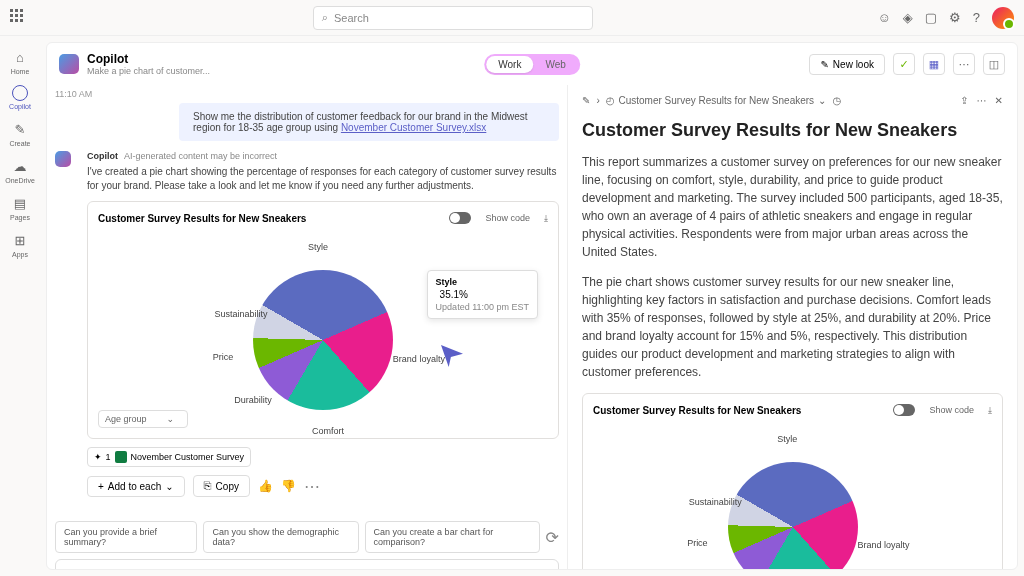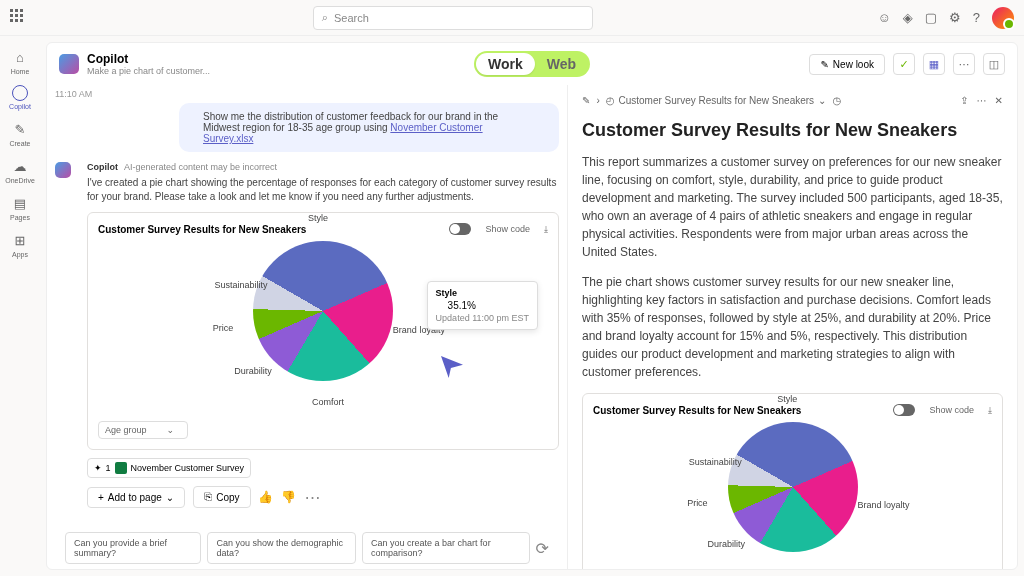--- a/index.html
+++ b/index.html
@@ -20,60 +20,60 @@
 .rail-item.active { color: #4b53bc; }
 .rail-ico { width: 18px; height: 18px; display:flex; align-items:center; justify-content:center; font-size: 13px; }
 .rail-ico.ring { border: 1.5px solid currentColor; border-radius: 50%; width:16px; height:16px; }
 
 .main { flex: 1; display: flex; flex-direction: column; background: #fff; margin: 6px; border-radius: 6px; border:1px solid #eee; overflow: hidden; }
 .main-hdr { height: 42px; display: flex; align-items: center; padding: 0 12px; }
 .copilot-ico { width: 20px; height: 20px; background: linear-gradient(135deg,#4b9ce3,#b94da5); border-radius: 5px; margin-right: 8px; }
 .hdr-txt { display:flex; flex-direction:column; }
 .hdr-title { font-size: 12px; font-weight: 600; }
 .hdr-sub { font-size: 9px; color: #888; }
-.pill-group { position: absolute; left: 50%; transform: translateX(-50%); background: #bef264; border-radius: 14px; padding: 2px; display: flex; font-size: 14px; font-weight: bold; }
+.pill-group { position: absolute; left: 50%; transform: translateX(-50%); background: #f0abfc; border-radius: 14px; padding: 2px; display: flex; font-size: 10px; }
 .pill { padding: 3px 12px; border-radius: 12px; cursor: pointer; color: #666; }
 .pill.active { background: #fff; color: #333; box-shadow: 0 1px 2px rgba(0,0,0,0.1); }
 .hdr-right { margin-left: auto; display: flex; gap: 8px; align-items: center; }
 .btn { border: 1px solid #ddd; border-radius: 4px; padding: 4px 10px; font-size: 10px; background: #fff; cursor: pointer; display:flex; align-items:center; gap:4px; }
 .icon-btn { width: 22px; height: 22px; border: 1px solid #ddd; border-radius: 4px; display:flex; align-items:center; justify-content:center; font-size:11px; cursor:pointer; color:#666; }
 
 .split { flex: 1; display: flex; overflow: hidden; }
 .chat-col { flex: 1; display: flex; flex-direction: column; padding: 0 8px; overflow-y: auto; }
 .ts { font-size: 9px; color: #999; margin: 4px 0; }
-.user-msg { background: #eef2ff; border-radius: 10px; padding: 8px 24px; font-size: 10px; color: #444; margin-left: auto; max-width: 380px; margin-bottom: 10px; }
+.user-msg { background: #eef2ff; border-radius: 4px; padding: 8px 14px; font-size: 10px; color: #444; margin-left: auto; max-width: 380px; margin-bottom: 10px; }
 .user-msg a { color: #5b5fc7; text-decoration: underline; }
 .asst { display: flex; gap: 8px; margin-bottom: 8px; }
 .asst-body { flex: 1; }
 .asst-hdr { display: flex; align-items: center; gap: 6px; font-size: 9px; color: #888; margin-bottom: 4px; }
 .asst-hdr b { color: #333; font-weight: 600; }
 .asst-txt { font-size: 10px; color: #444; line-height: 1.4; margin-bottom: 8px; }
 
 .chart-card { border: 1px solid #e1dfdd; border-radius: 6px; padding: 10px; background: #fff; }
 .chart-hdr { display: flex; align-items: center; justify-content: space-between; margin-bottom: 6px; }
 .chart-title { font-size: 10px; font-weight: 600; }
 .chart-ctrls { display: flex; align-items: center; gap: 14px; font-size: 9px; color: #666; }
 .toggle { width: 22px; height: 12px; background: #666; border-radius: 6px; position: relative; cursor: pointer; }
 .toggle::after { content:''; position:absolute; left:1px; top:1px; width:10px; height:10px; background:#fff; border-radius:50%; }
-.chart-body { position: relative; height: 180px; display:flex; align-items:flex-start; justify-content:center; }
+.chart-body { position: relative; height: 180px; display:flex; align-items:flex-end; justify-content:center; }
 .chart-body.sm { height: 170px; }
 .pie-wrap { position: relative; }
 .pie { border-radius: 50%; }
 .label { position: absolute; font-size: 9px; color: #444; white-space: nowrap; }
 .tooltip { position: absolute; background: #fff; border: 1px solid #ddd; border-radius: 4px; padding: 6px 8px; font-size: 9px; box-shadow: 0 2px 6px rgba(0,0,0,0.1); }
-.tooltip .val { font-size: 10px; margin: 2px 12px; }
+.tooltip .val { font-size: 10px; margin: 2px 4px; }
 .cursor { position: absolute; width: 22px; height: 22px; background: #5b5fc7; clip-path: polygon(0 0, 100% 40%, 45% 55%, 35% 100%); }
 .select { border: 1px solid #ddd; border-radius: 4px; padding: 3px 6px; font-size: 9px; color: #666; display:flex; align-items:center; gap:20px; cursor:pointer; background:#fff; }
 
 .ref-bar { display: flex; align-items: center; gap: 6px; margin: 8px 0; }
 .ref-chip { border: 1px solid #ddd; border-radius: 4px; padding: 3px 6px; font-size: 9px; display:flex; align-items:center; gap:4px; background:#fff; }
 .xl-ico { width: 12px; height: 12px; background: #107c41; border-radius: 2px; }
 .action-row { display: flex; align-items: center; gap: 8px; margin-bottom: 10px; }
 
-.suggest-row { display: flex; gap: 6px; margin: 6px 10px; align-items: center; }
+.suggest-row { display: flex; gap: 6px; margin: 6px 0; align-items: center; }
 .suggest { border: 1px solid #ddd; border-radius: 4px; padding: 5px 8px; font-size: 9px; color: #555; cursor: pointer; background:#fff; }
 .input-box { border: 1px solid #ddd; border-radius: 6px; padding: 8px 10px; margin-bottom: 10px; }
 
 .doc-col { width: 450px; border-left: 1px solid #eee; display: flex; flex-direction: column; padding: 10px 14px; overflow-y: auto; }
 .doc-hdr { display: flex; align-items: center; gap: 6px; font-size: 10px; color: #666; margin-bottom: 14px; }
 .doc-hdr .crumb { display:flex; align-items:center; gap:4px; }
 .doc-hdr-right { margin-left: auto; display: flex; gap: 8px; }
 .doc-h1 { font-size: 18px; font-weight: 700; color: #222; margin-bottom: 12px; }
 .doc-p { font-size: 12px; color: #444; line-height: 1.5; margin-bottom: 12px; }
 </style>
@@ -211,21 +211,21 @@
               <div class="ref-chip">
                 <span>✦</span>
                 <span>1</span>
                 <div class="xl-ico"></div>
                 <span>November Customer Survey</span>
               </div>
             </div>
             <div class="action-row">
               <div class="btn">
                   <span>+</span>
-                  <span>Add to page</span>
+                  <span>Add to each</span>
                   <span>⌄</span>
                 </div>
               <div class="btn">
                   <span>⎘</span>
                   <span>Copy</span>
                 </div>
               <span style="color:#888;font-size:12px;cursor:pointer">👍</span>
               <span style="color:#888;font-size:12px;cursor:pointer">👎</span>
               <span style="color:#888;cursor:pointer">⋯</span>
             </div>

